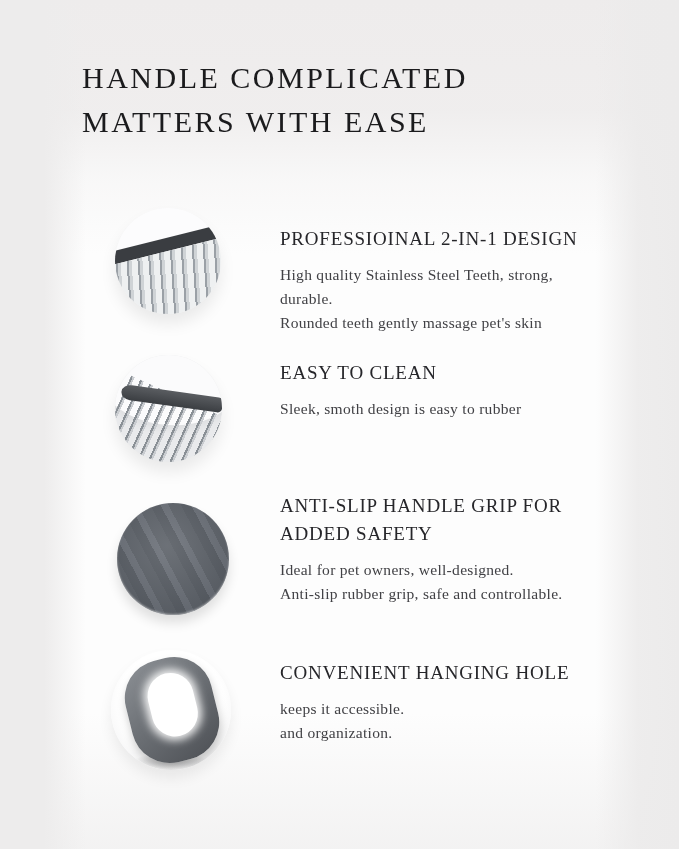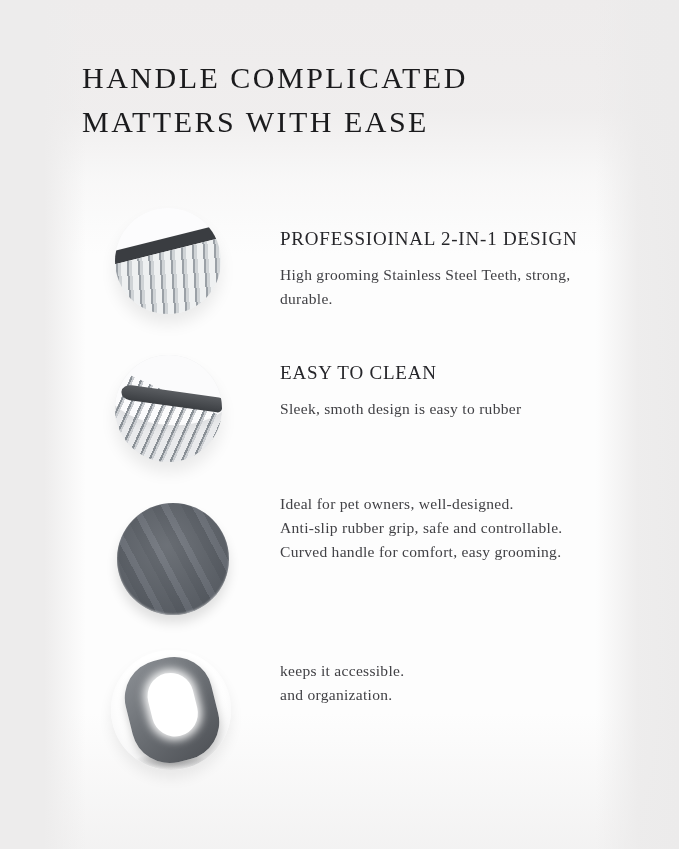--- a/index.html
+++ b/index.html
@@ -134,54 +134,56 @@
   <section class="feature s1">
     <div class="circle">
       <div class="c1-rot">
         <div class="c1-white"></div>
         <div class="c1-bar"></div>
         <div class="c1-teeth"></div>
       </div>
     </div>
     <div class="ftext">
       <h3>PROFESSIOINAL 2-IN-1 DESIGN</h3>
-      <div class="line">High grooming Stainless Steel Teeth, strong,</div>
+      <div class="line">High quality Stainless Steel Teeth, strong,</div>
       <div class="line">durable.</div>
+      <div class="line">Rounded teeth gently massage pet's skin</div>
     </div>
   </section>
 
   <section class="feature s2">
     <div class="circle">
       <div class="c2-blob"></div>
       <div class="c2-teeth"></div>
       <div class="c2-spine"></div>
     </div>
     <div class="ftext">
       <h3>EASY TO CLEAN</h3>
       <div class="line">Sleek, smoth design is easy to rubber</div>
     </div>
   </section>
 
   <section class="feature s3">
     <div class="circle">
       <div class="c3-overlay"></div>
     </div>
     <div class="ftext">
+      <h3>ANTI-SLIP HANDLE GRIP FOR ADDED SAFETY</h3>
       <div class="line">Ideal for pet owners, well-designed.</div>
       <div class="line">Anti-slip rubber grip, safe and controllable.</div>
-      <div class="line">Curved handle for comfort, easy grooming.</div>
     </div>
   </section>
 
   <section class="feature s4">
     <div class="circle">
       <div class="c4-rim"></div>
       <div class="c4-squircle">
         <div class="c4-hole"></div>
       </div>
     </div>
     <div class="ftext">
+      <h3>CONVENIENT HANGING HOLE</h3>
       <div class="line">keeps it accessible.</div>
       <div class="line">and organization.</div>
     </div>
   </section>
 
 </div>
 
 </body></html>

